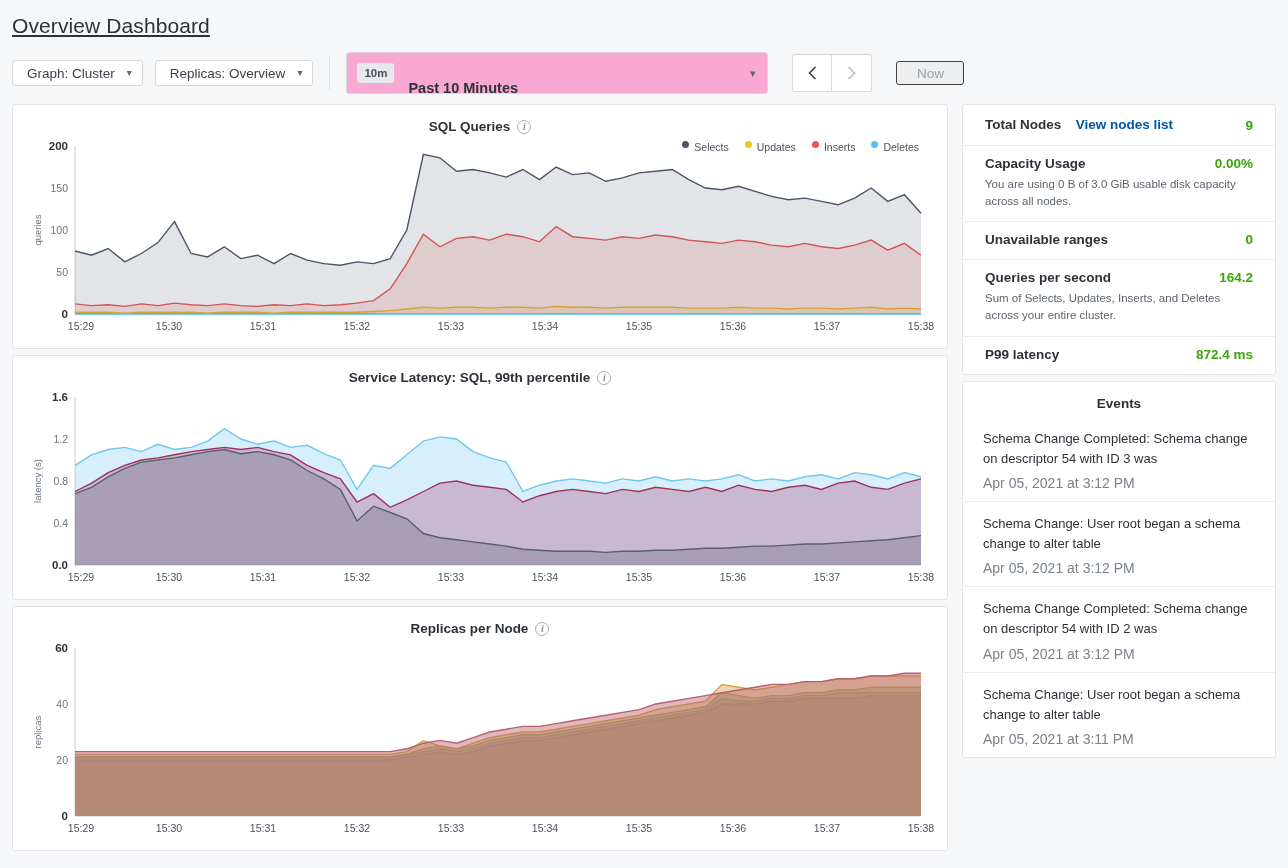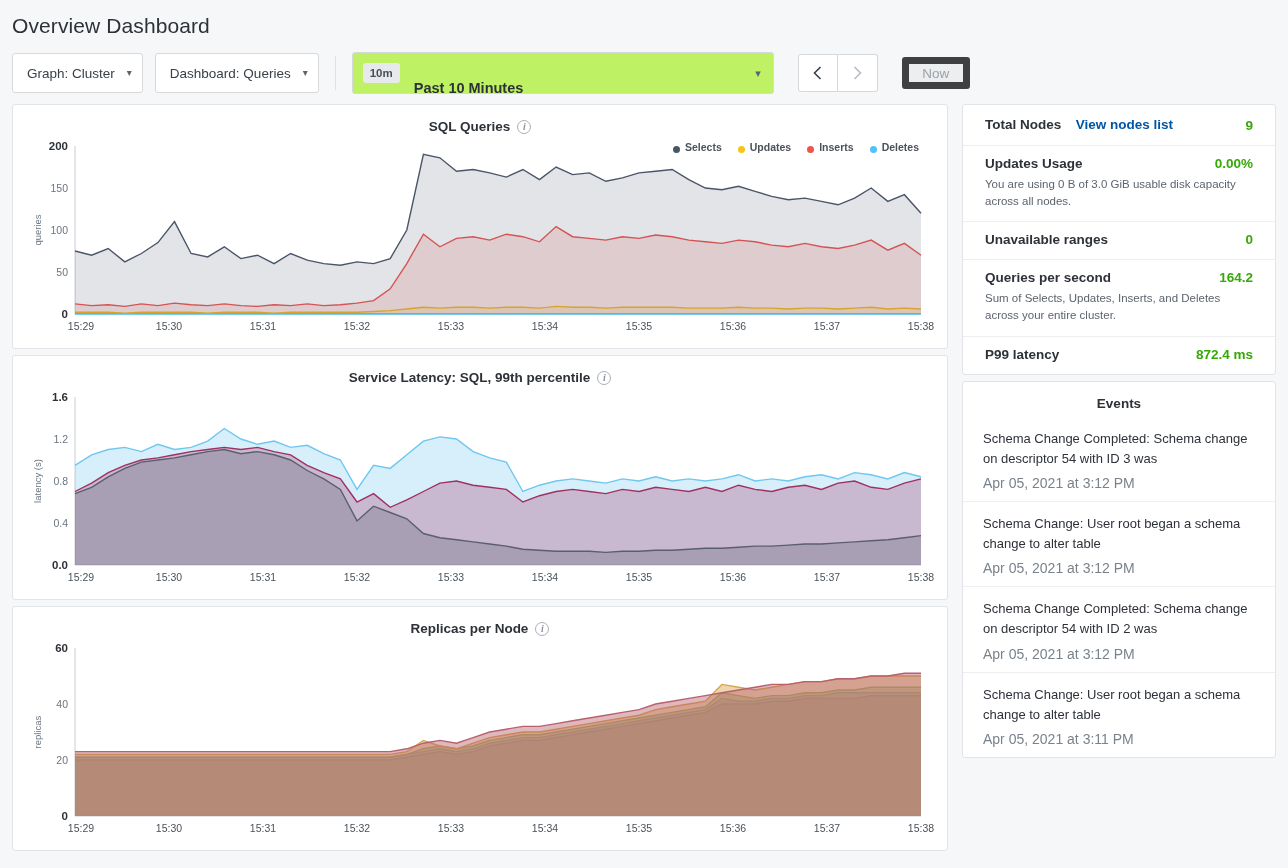--- a/index.html
+++ b/index.html
@@ -13,50 +13,51 @@
   }
   .page { width: 1288px; height: 868px; position: relative; }
 
   
   .page-title {
     font-size: 21px;
     font-weight: 400;
     color: #2d3138;
     padding: 14px 0 0 12px;
     letter-spacing: .1px;
+    text-decoration: underline;
   }
 
   
   .toolbar {
     display: flex;
     align-items: center;
     gap: 12px;
     padding: 14px 12px 10px 12px;
   }
   .dropdown {
-    height: 40px;
+    height: 26px;
     background: #fff;
     border: 1px solid #d6d8da;
     border-radius: 3px;
     display: flex;
     align-items: center;
     padding: 0 10px 0 14px;
     font-size: 13.5px;
     color: #394049;
     gap: 12px;
     cursor: pointer;
     white-space: nowrap;
   }
   .dropdown .chev { color: #5b6570; font-size: 10px; line-height: 1; }
   .sep { width: 1px; height: 34px; background: #dfe1e4; margin: 0 4px; }
 
   .timepicker {
     height: 42px;
     flex: 0 0 422px;
-    background: #bef264;
+    background: #f9a8d4;
     border: 1px solid #d6d8da;
     border-radius: 3px;
     display: flex;
     align-items: center;
     padding: 0 12px 0 10px;
     cursor: pointer;
   }
   .badge-10m {
     background: #e7e9ec;
     color: #475059;
@@ -74,23 +75,23 @@
     width: 40px; height: 38px;
     background: #fff;
     border: 1px solid #d6d8da;
     display: flex; align-items: center; justify-content: center;
     color: #394049; font-size: 15px; cursor: pointer;
   }
   .navbtn.left { border-radius: 3px 0 0 3px; }
   .navbtn.right { border-radius: 0 3px 3px 0; border-left: none; color: #b6bcc3; }
   .nowbtn {
     margin-left: 12px;
-    height: 32px; width: 68px;
+    height: 24px; width: 68px;
     background: #eceef0;
-    border: 7px solid #404040;
+    border: 1px solid #404040;
     border-radius: 3px;
     color: #9ba2aa;
     font-size: 13.5px;
     display: flex; align-items: center; justify-content: center;
     cursor: default;
   }
 
   
   .content {
     display: flex;
@@ -130,21 +131,21 @@
     display: inline-flex; align-items: center; justify-content: center;
     cursor: pointer;
   }
   .legend {
     position: absolute;
     right: 28px; top: 36px;
     display: flex; gap: 16px;
     font-size: 10.5px;
     color: #4a525b;
   }
-  .legend .li { display: flex; align-items: flex-end; gap: 5px; font-weight: bold; }
+  .legend .li { display: flex; align-items: flex-start; gap: 5px; }
   .dot { width: 7px; height: 7px; border-radius: 50%; display: inline-block; }
 
   .plot { position: relative; }
   svg text { font-family: "Liberation Sans", sans-serif; }
 
   
   .panel-title {
     text-align: center;
     font-size: 13.5px;
     font-weight: 700;
@@ -173,21 +174,21 @@
 <div class="page">
 
   <div class="page-title">Overview Dashboard</div>
 
   <div class="toolbar">
     <div class="dropdown">
       <span>Graph: Cluster</span>
       <span class="chev">▾</span>
     </div>
     <div class="dropdown">
-      <span>Dashboard: Queries</span>
+      <span>Replicas: Overview</span>
       <span class="chev">▾</span>
     </div>
     <div class="sep"></div>
     <div class="timepicker">
       <span class="badge-10m">10m</span>
       <span class="tp-label">Past 10 Minutes</span>
       <span class="tp-chev">▾</span>
     </div>
     <div class="navgroup">
       <div class="navbtn left">
@@ -347,21 +348,21 @@
             <div>
               <span class="skey">Total Nodes</span>
               <span class="slink">View nodes list</span>
             </div>
             <span class="sval">9</span>
           </div>
         </div>
 
         <div class="srow">
           <div class="sline">
-            <span class="skey">Updates Usage</span>
+            <span class="skey">Capacity Usage</span>
             <span class="sval">0.00%</span>
           </div>
           <div class="sdesc">You are using 0 B of 3.0 GiB usable disk capacity across all nodes.</div>
         </div>
 
         <div class="srow">
           <div class="sline">
             <span class="skey">Unavailable ranges</span>
             <span class="sval">0</span>
           </div>

